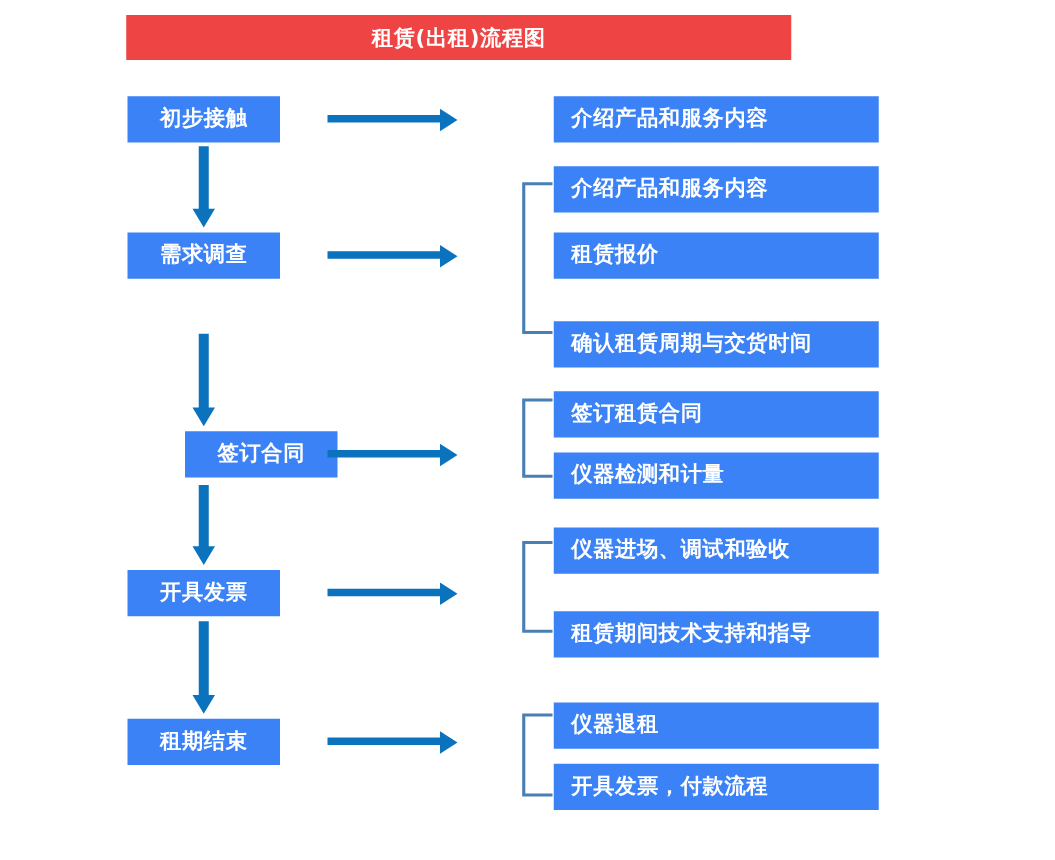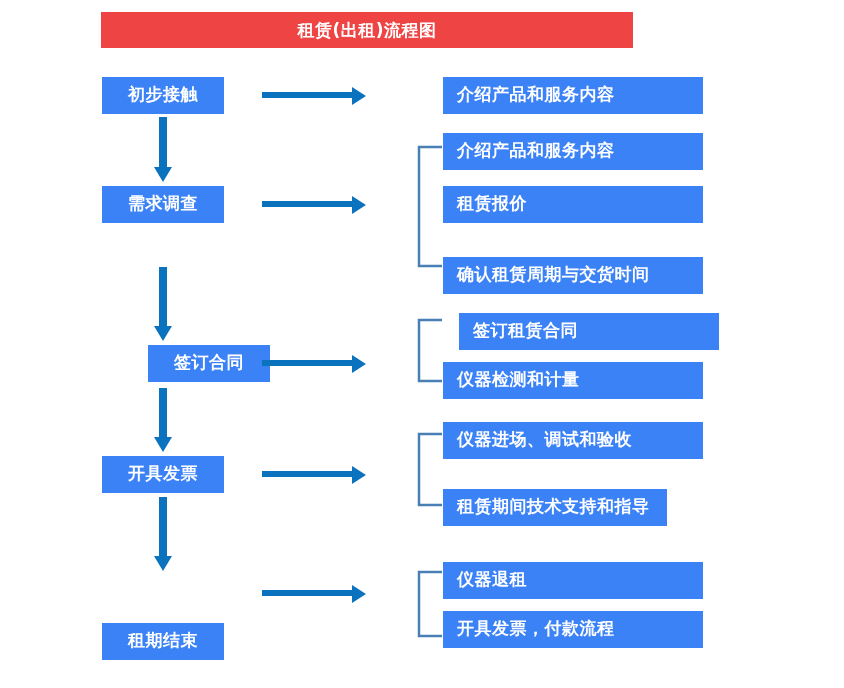--- a/index.html
+++ b/index.html
@@ -77,21 +77,21 @@
   <div class="title-bar">租赁(出租)流程图</div>
 
   <div class="box stage-box" style="left:102px; top:77px; width:122px; height:37px;">初步接触</div>
 
   <div class="box stage-box" style="left:102px; top:186px; width:122px; height:37px;">需求调查</div>
 
   <div class="box stage-box" style="left:102px; top:345px; width:122px; height:37px;margin-left:46px;">签订合同</div>
 
   <div class="box stage-box" style="left:102px; top:456px; width:122px; height:37px;">开具发票</div>
 
-  <div class="box stage-box" style="left:102px; top:575px; width:122px; height:37px;margin-top:48px;">租期结束</div>
+  <div class="box stage-box" style="left:102px; top:575px; width:122px; height:37px;">租期结束</div>
 
   <div class="arrow-v" style="left:152px; top:117px; height:66px;">
     <svg width="22" height="66" viewBox="0 0 22 66">
       <rect x="7" y="0" width="8" height="52" fill="#0b72bd"></rect>
       <polygon points="2,50 20,50 11,65" fill="#0b72bd"></polygon>
     </svg>
   </div>
 
   <div class="arrow-v" style="left:152px; top:267px; height:75px;">
     <svg width="22" height="75" viewBox="0 0 22 75">
@@ -174,25 +174,25 @@
   </div>
 
   <div class="box detail-box" style="left:443px; top:77px; width:260px; height:37px;">介绍产品和服务内容</div>
 
   <div class="box detail-box" style="left:443px; top:133px; width:260px; height:37px;">介绍产品和服务内容</div>
 
   <div class="box detail-box" style="left:443px; top:186px; width:260px; height:37px;">租赁报价</div>
 
   <div class="box detail-box" style="left:443px; top:257px; width:260px; height:37px;">确认租赁周期与交货时间</div>
 
-  <div class="box detail-box" style="left:443px; top:313px; width:260px; height:37px;margin-left:16px;">签订租赁合同</div>
+  <div class="box detail-box" style="left:443px; top:313px; width:260px; height:37px;">签订租赁合同</div>
 
   <div class="box detail-box" style="left:443px; top:362px; width:260px; height:37px;">仪器检测和计量</div>
 
   <div class="box detail-box" style="left:443px; top:422px; width:260px; height:37px;font-family:Liberation Mono, monospace;">仪器进场、调试和验收</div>
 
-  <div class="box detail-box" style="left:443px; top:489px; width:224px; height:37px;">租赁期间技术支持和指导</div>
+  <div class="box detail-box" style="left:443px; top:489px; width:260px; height:37px;">租赁期间技术支持和指导</div>
 
   <div class="box detail-box" style="left:443px; top:562px; width:260px; height:37px;">仪器退租</div>
 
   <div class="box detail-box" style="left:443px; top:611px; width:260px; height:37px;">开具发票，付款流程</div>
 
 </div>
 
 </body></html>

